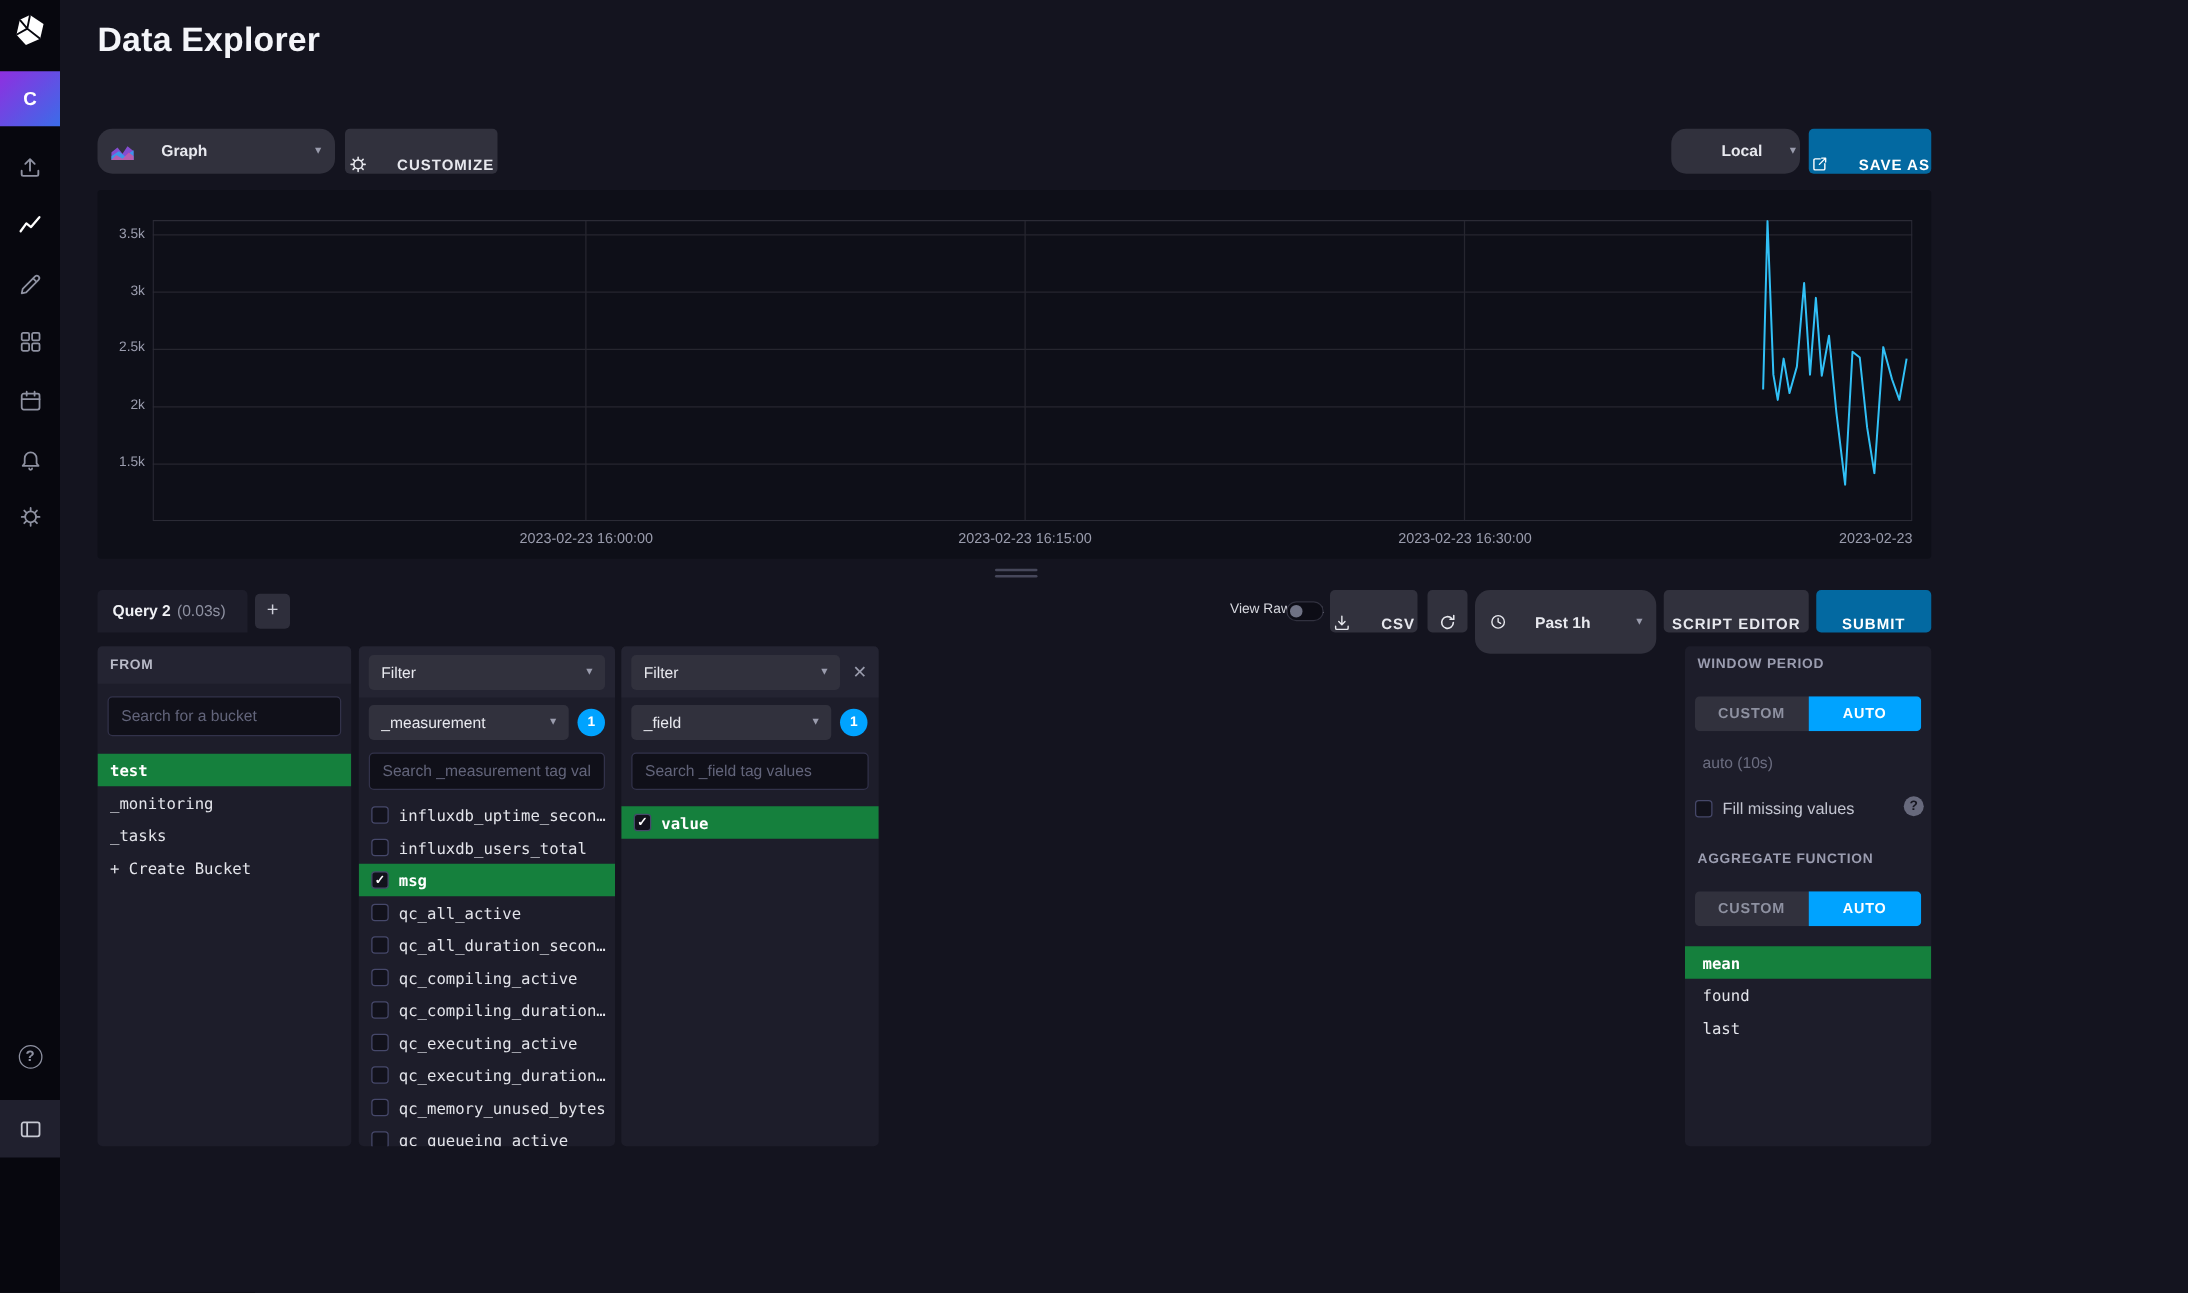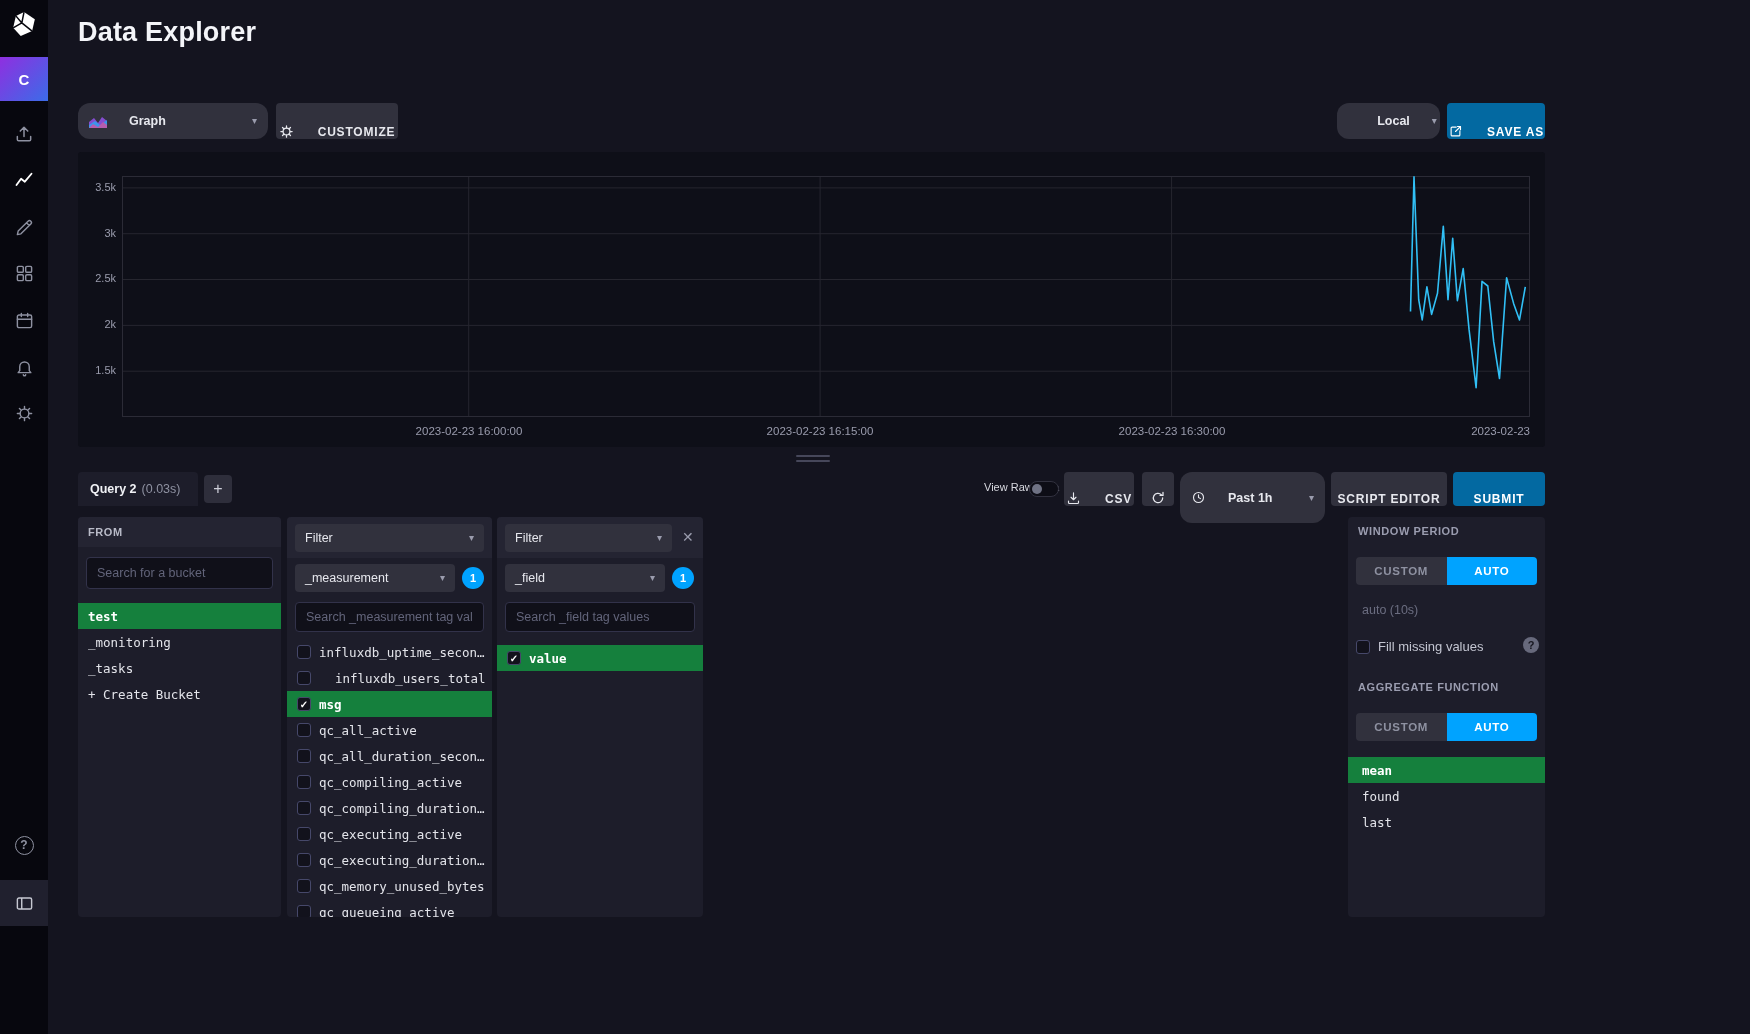--- a/index.html
+++ b/index.html
@@ -280,21 +280,21 @@
       <span>_measurement</span>
       <span class="caret">▾</span>
     </div>
     <div class="badge" style="left:175px; top:50px;">1</div>
     <input class="search-input" style="left: 8px; top: 85px; width: 189px; height: 30px;" placeholder="Search _measurement tag values">
 
     <div class="row" style="top:122px;">
       <span class="cb"></span>
         <span>influxdb_uptime_secon…</span>
       </div>
-    <div class="row" style="top:148px;gap:16px;">
+    <div class="row" style="top:148px;">
       <span class="cb"></span>
         <span>influxdb_users_total</span>
       </div>
     <div class="row selected" style="top:174px;">
       <span class="cb checked"></span>
         <span>msg</span>
       </div>
     <div class="row" style="top:200px;">
       <span class="cb"></span>
         <span>qc_all_active</span>

